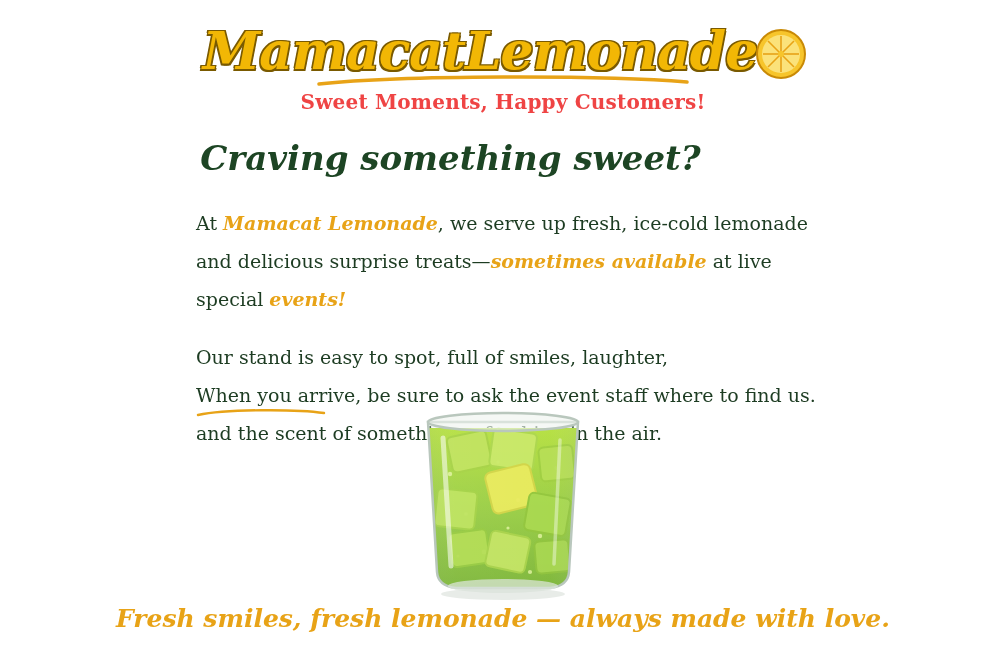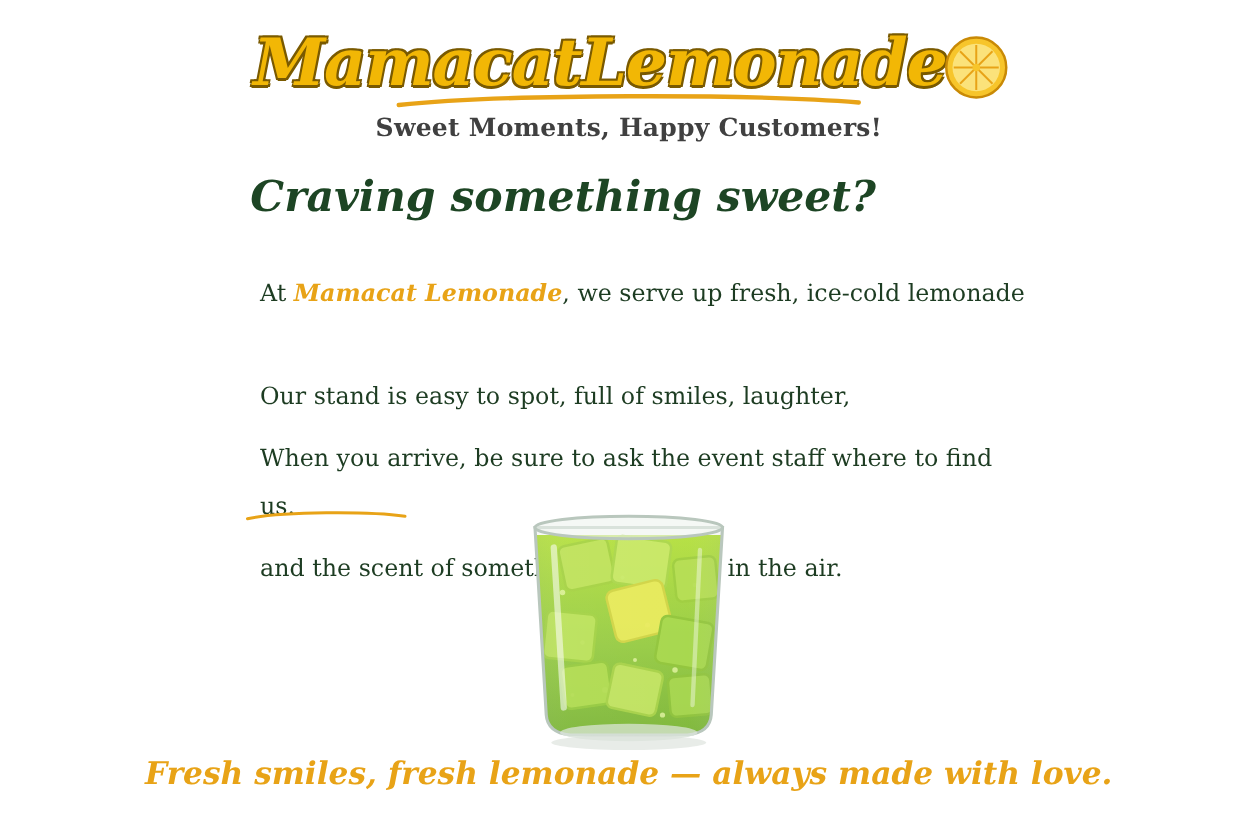--- a/index.html
+++ b/index.html
@@ -61,21 +61,21 @@
   .logo-swoosh {
     display: block;
     margin: -6px auto 0 auto;
     width: 380px;
     height: 14px;
   }
   .tagline {
     font-family: "DejaVu Serif", serif;
     font-weight: bold;
     font-size: 20px;
-    color: #404040;
+    color: #ef4444;
     margin-top: 2px;
     letter-spacing: 0.2px;
   }
 
   
   .headline {
     position: absolute;
     top: 138px;
     left: 0;
     width: 901px;
@@ -92,21 +92,21 @@
     position: absolute;
     top: 204px;
     left: 196px;
     width: 640px;
     font-family: "DejaVu Serif", serif;
     font-size: 19px;
     line-height: 38px;
     color: #1d3c22;
   }
   .body-copy p {
-    margin: 12px;
+    margin: 0;
   }
   .para-gap {
     height: 20px;
   }
   .brand-em {
     color: #E8A317;
     font-style: italic;
     font-weight: bold;
   }
   .accent-em {
@@ -185,20 +185,23 @@
     </svg>
     <div class="tagline">Sweet Moments, Happy Customers!</div>
   </div>
 
   <div class="headline">Craving something sweet?</div>
 
   <div class="body-copy">
     <p>
       <span>At </span><span class="brand-em">Mamacat Lemonade</span><span>, we serve up fresh, ice-cold lemonade</span>
     </p>
+    <p>
+      <span>and delicious surprise treats—</span><span class="accent-em">sometimes available</span><span> at live special </span><span class="accent-word">events!</span>
+    </p>
     <div class="para-gap"></div>
     <p>Our stand is easy to spot, full of smiles, laughter,</p>
     <p>When you arrive, be sure to ask the event staff where to find us.</p>
     <p>and the scent of something refreshing in the air.</p>
   </div>
 
   <svg class="divider" viewBox="0 0 130 10">
     <path d="M2 7 C 30 1, 100 1, 128 5" stroke="#E8A317" stroke-width="2.4" fill="none" stroke-linecap="round"></path>
   </svg>
 

